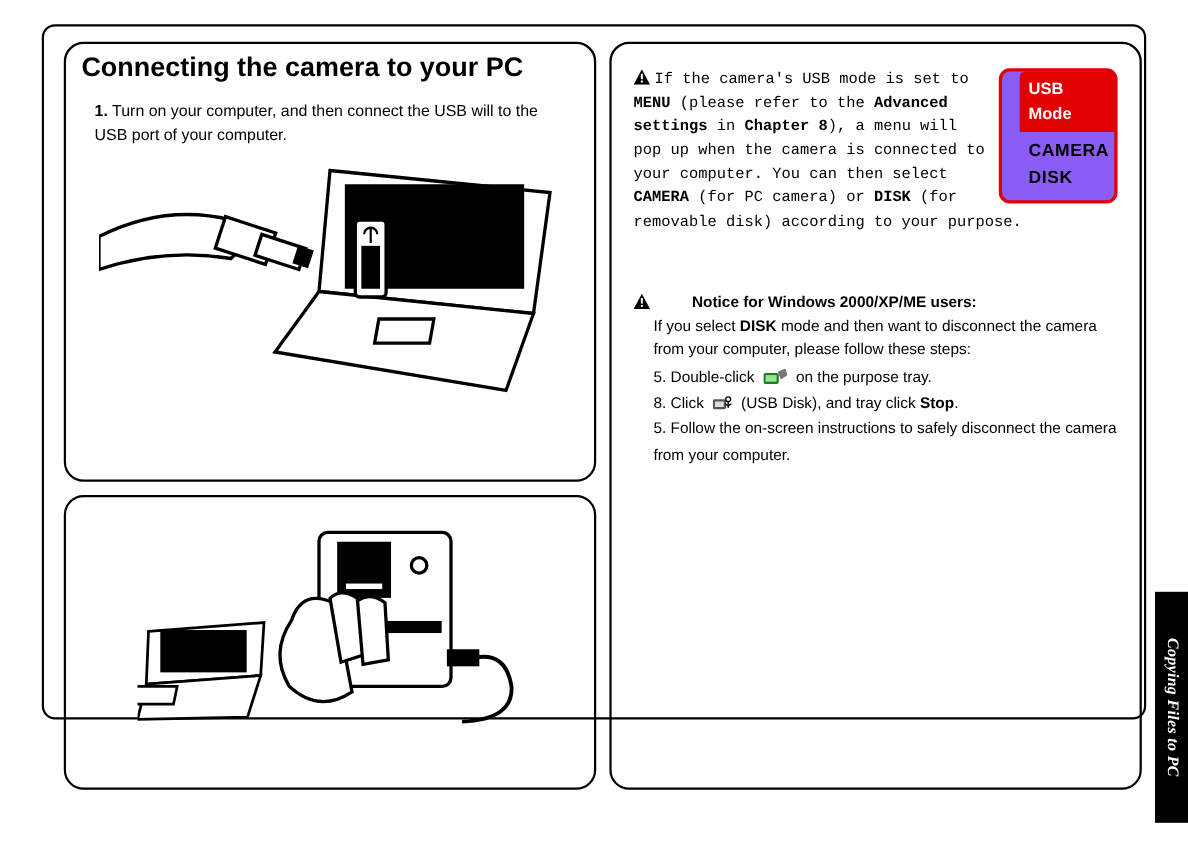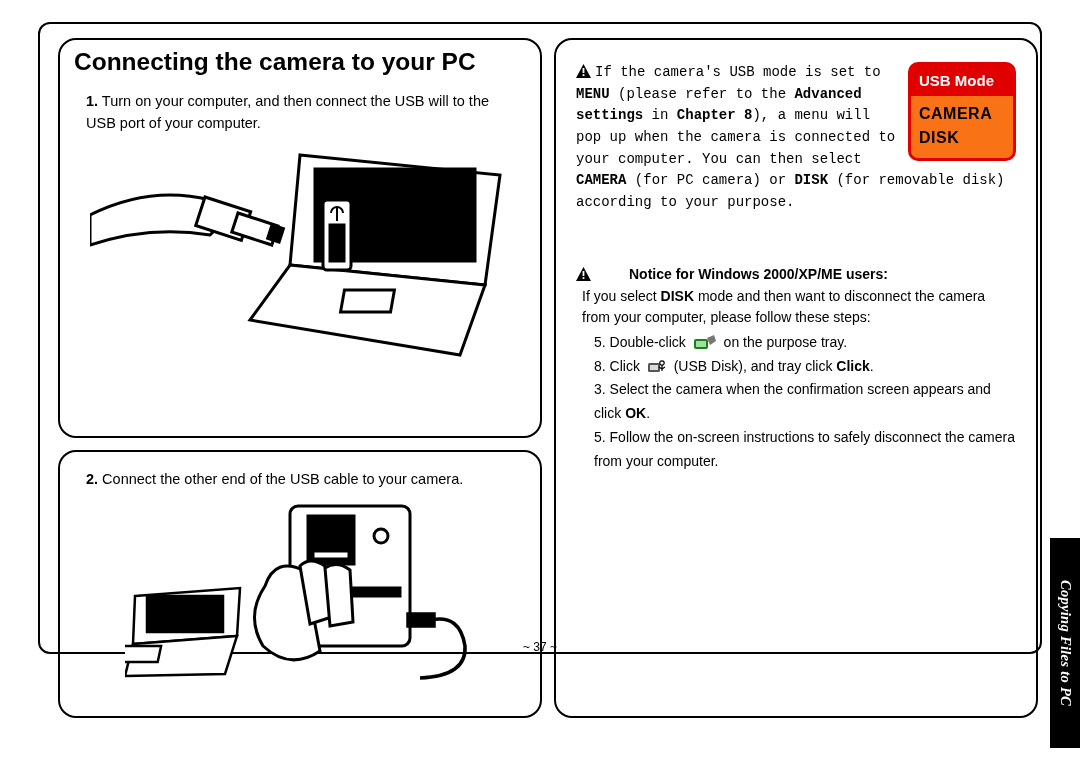--- a/index.html
+++ b/index.html
@@ -90,24 +90,24 @@
     }
     .para1 {
       margin: 0 0 8px 0;
       font-family: Liberation Mono, monospace;
     }
     .usb-box {
       float: right;
       width: 108px;
       border: 3px solid #e00000;
       border-radius: 10px;
-      background: #f97316;
+      background: #8b5cf6;
       margin: 0 0 6px 10px;
       text-align: left;
-      padding: 4px 8px 8px 8px;
+      padding: 4px 8px 8px 24px;
       box-sizing: border-box;
     }
     .usb-header {
       background: #e00000;
       color: #fff;
       font-weight: bold;
       font-size: 15px;
       margin: -4px -8px 6px -8px;
       padding: 4px 8px;
       border-radius: 5px 5px 0 0;
@@ -115,21 +115,21 @@
     }
     .usb-option {
       font-weight: bold;
       font-size: 16px;
       letter-spacing: 0.5px;
       color: #000;
       line-height: 1.5;
     }
     .notice-block { margin-top: 50px; clear: both; }
     .notice-title { font-weight: bold; font-size: 14px; margin-bottom: 2px; padding-left: 34px; }
-    .notice-text { font-size: 14px; line-height: 1.55; margin-left: 6px; }
+    .notice-text { font-size: 14px; line-height: 1.55; margin-left: 18px; }
     .steps-list {
       font-size: 14px;
       line-height: 1.7;
       margin-left: 18px;
       margin-top: 2px;
     }
     .inline-icon { display: inline-block; vertical-align: middle; margin: 0 4px; }
     .footer-page {
       position: absolute;
       bottom: -2px;
@@ -188,23 +188,20 @@
         <g stroke="#000" stroke-width="3" fill="#fff">
           <path d="M0 70 Q60 40 120 55 L135 75 L120 90 Q60 80 0 100 Z" fill="#fff"></path>
           <rect x="115" y="52" width="48" height="30" transform="rotate(18 115 52)" fill="#fff"></rect>
           <rect x="148" y="68" width="42" height="20" transform="rotate(18 148 68)" fill="#fff"></rect>
           <rect x="182" y="80" width="12" height="14" transform="rotate(18 182 80)" fill="#000"></rect>
         </g>
       </svg>
     </div>
 
     <div class="section2">
-      <p class="step2">
-        <span class="step-num">2.</span><span> Connect the other end of the USB cable to your camera.</span>
-      </p>
       <svg class="camera-hand" width="350" height="190" viewBox="0 0 350 190">
         <g stroke="#000" fill="#fff" stroke-width="2.5">
           <path d="M10 100 L115 92 L112 140 L8 148 Z"></path>
           <path d="M8 148 L112 140 L100 178 L0 180 Z"></path>
           <rect x="22" y="100" width="76" height="36" fill="#000"></rect>
           <rect x="30" y="150" width="38" height="16" fill="#fff" transform="skewX(-12)"></rect>
         </g>
         <g stroke="#000" fill="#fff" stroke-width="3">
           <rect x="165" y="10" width="120" height="140" rx="8" fill="#fff"></rect>
           <rect x="183" y="20" width="46" height="48" fill="#000"></rect>
@@ -265,29 +262,25 @@
           <span> on the purpose tray.</span>
         </div>
         <div>
           <span>8. Click </span>
           <svg class="inline-icon" width="18" height="14" viewBox="0 0 18 14">
               <rect x="0" y="3" width="12" height="9" rx="1.5" fill="#555"></rect>
               <rect x="2" y="5" width="8" height="5" fill="#ddd"></rect>
               <circle cx="14" cy="3" r="2.2" fill="none" stroke="#000" stroke-width="1.2"></circle>
               <path d="M14 5 L14 11 M11 7 L14 9 M17 7 L14 9" stroke="#000" stroke-width="1.2" fill="none"></path>
             </svg>
-          <span> (USB Disk), and tray click </span><b>Click</b><span>.</span>
-        </div>
-        <div>
-          <span>3. Select the camera when the confirmation screen appears and click </span><b>OK</b><span>.</span>
+          <span> (USB Disk), and tray click </span><b>Stop</b><span>.</span>
         </div>
         <div>5. Follow the on-screen instructions to safely disconnect the camera from your computer.</div>
       </div>
     </div>
 
   </div>
 
-  <div class="footer-page">~ 37 ~</div>
 </div>
 
 <div class="side-tab">
   <div class="side-tab-inner">Copying Files to PC</div>
 </div>
 
 </body></html>

